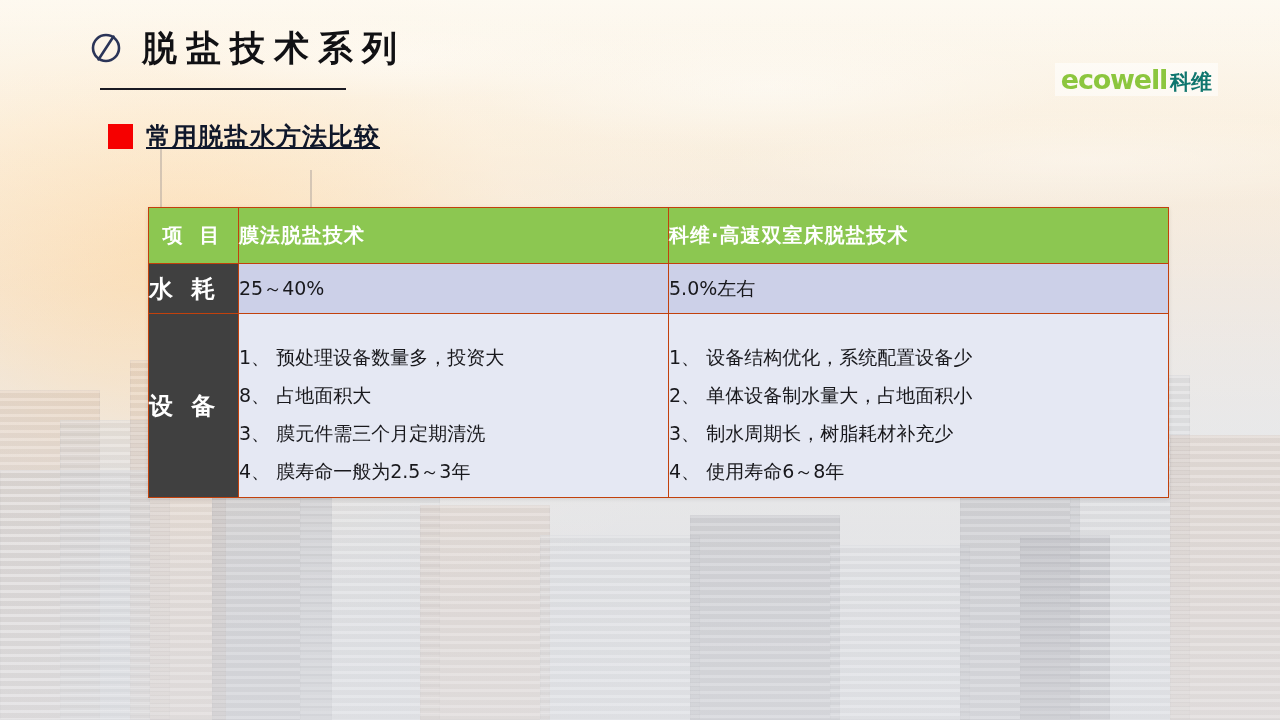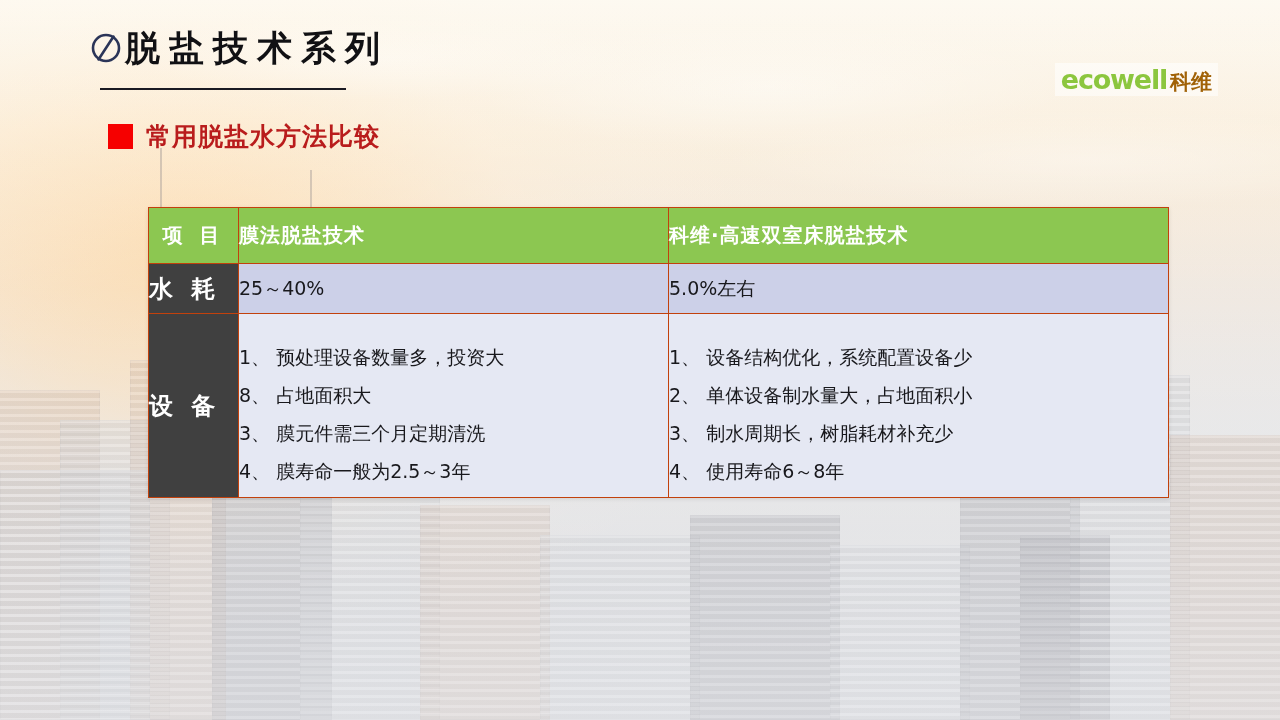--- a/index.html
+++ b/index.html
@@ -59,56 +59,57 @@
     position:absolute; width:2px;
     background:rgba(150,140,135,0.45);
   }
   .bg-lowhaze {
     background:linear-gradient(180deg, rgba(255,255,255,0) 0%, rgba(244,244,246,0.35) 55%, rgba(240,241,244,0.60) 100%);
   }
 
   
   .title-row {
     position:absolute; left:88px; top:30px;
-    display:flex; align-items:flex-end; gap:1px;
+    display:flex; align-items:flex-end; gap:18px;
   }
   .slash-icon { width:36px; height:36px; flex:none; }
   .title-text {
     font-size:35px; font-weight:bold; color:#111114;
     letter-spacing:9px; line-height:1;
     font-family:"DejaVu Sans","Liberation Sans",sans-serif;
   }
   .title-rule {
     position:absolute; left:100px; top:88px;
     width:246px; height:2px; background:#1a1a22;
   }
 
   .subtitle-row {
     position:absolute; left:108px; top:124px;
     display:flex; align-items:center; gap:13px;
   }
   .red-square { width:25px; height:25px; background:#f60000; flex:none; }
   .subtitle-text {
-    font-size:25px; font-weight:bold; color:#b91c1c;
+    font-size:25px; font-weight:bold; color:#0f172a;
     letter-spacing:1px; line-height:1;
     font-family:"DejaVu Sans","Liberation Sans",sans-serif;
+    text-decoration:underline;
   }
 
   .logo {
     position:absolute; right:62px; top:63px;
     display:flex; align-items:baseline; gap:3px;
     background:rgba(255,255,255,0.55); padding:3px 6px;
   }
   .logo-en {
     font-size:27px; font-weight:bold; color:#8cc63e;
     letter-spacing:-1.2px; line-height:1;
     font-family:"DejaVu Sans","Liberation Sans",sans-serif;
   }
   .logo-cn {
-    font-size:21px; font-weight:bold; color:#a16207;
+    font-size:21px; font-weight:bold; color:#0f766e;
     letter-spacing:0px; line-height:1;
     font-family:"DejaVu Sans","Liberation Sans",sans-serif;
   }
 
   
   .cmp-table {
     position:absolute; left:148px; top:207px;
     width:1020px; border-collapse:collapse; table-layout:fixed;
     font-family:"DejaVu Sans","Liberation Sans",sans-serif;
     box-shadow:0 1px 4px rgba(0,0,0,0.10);

